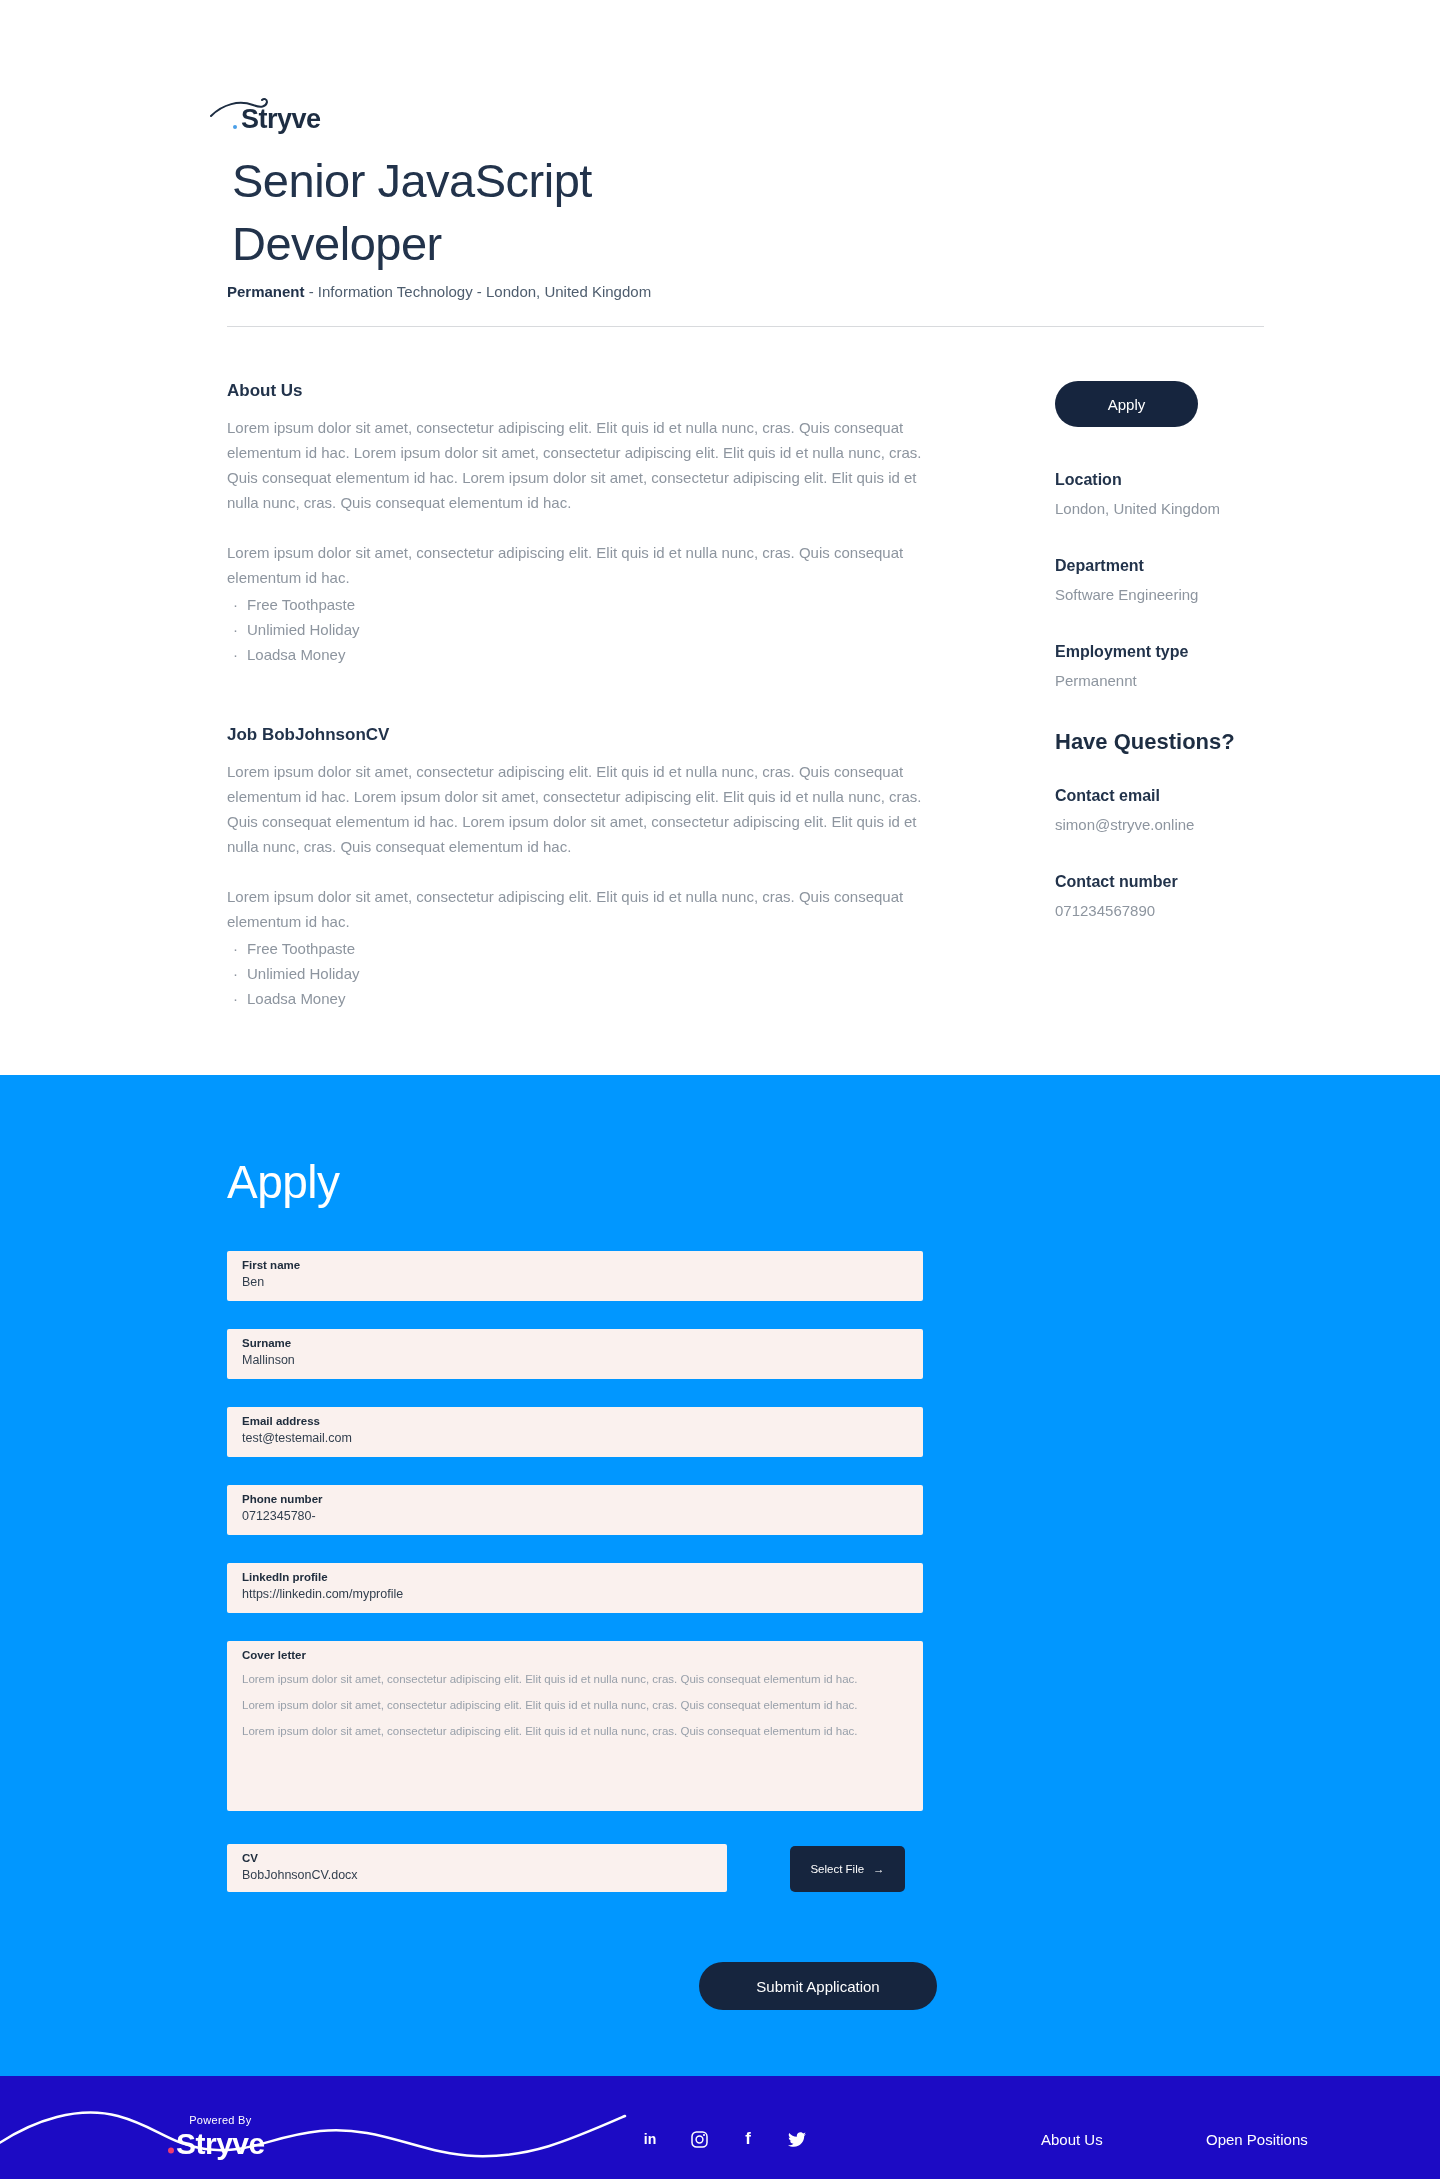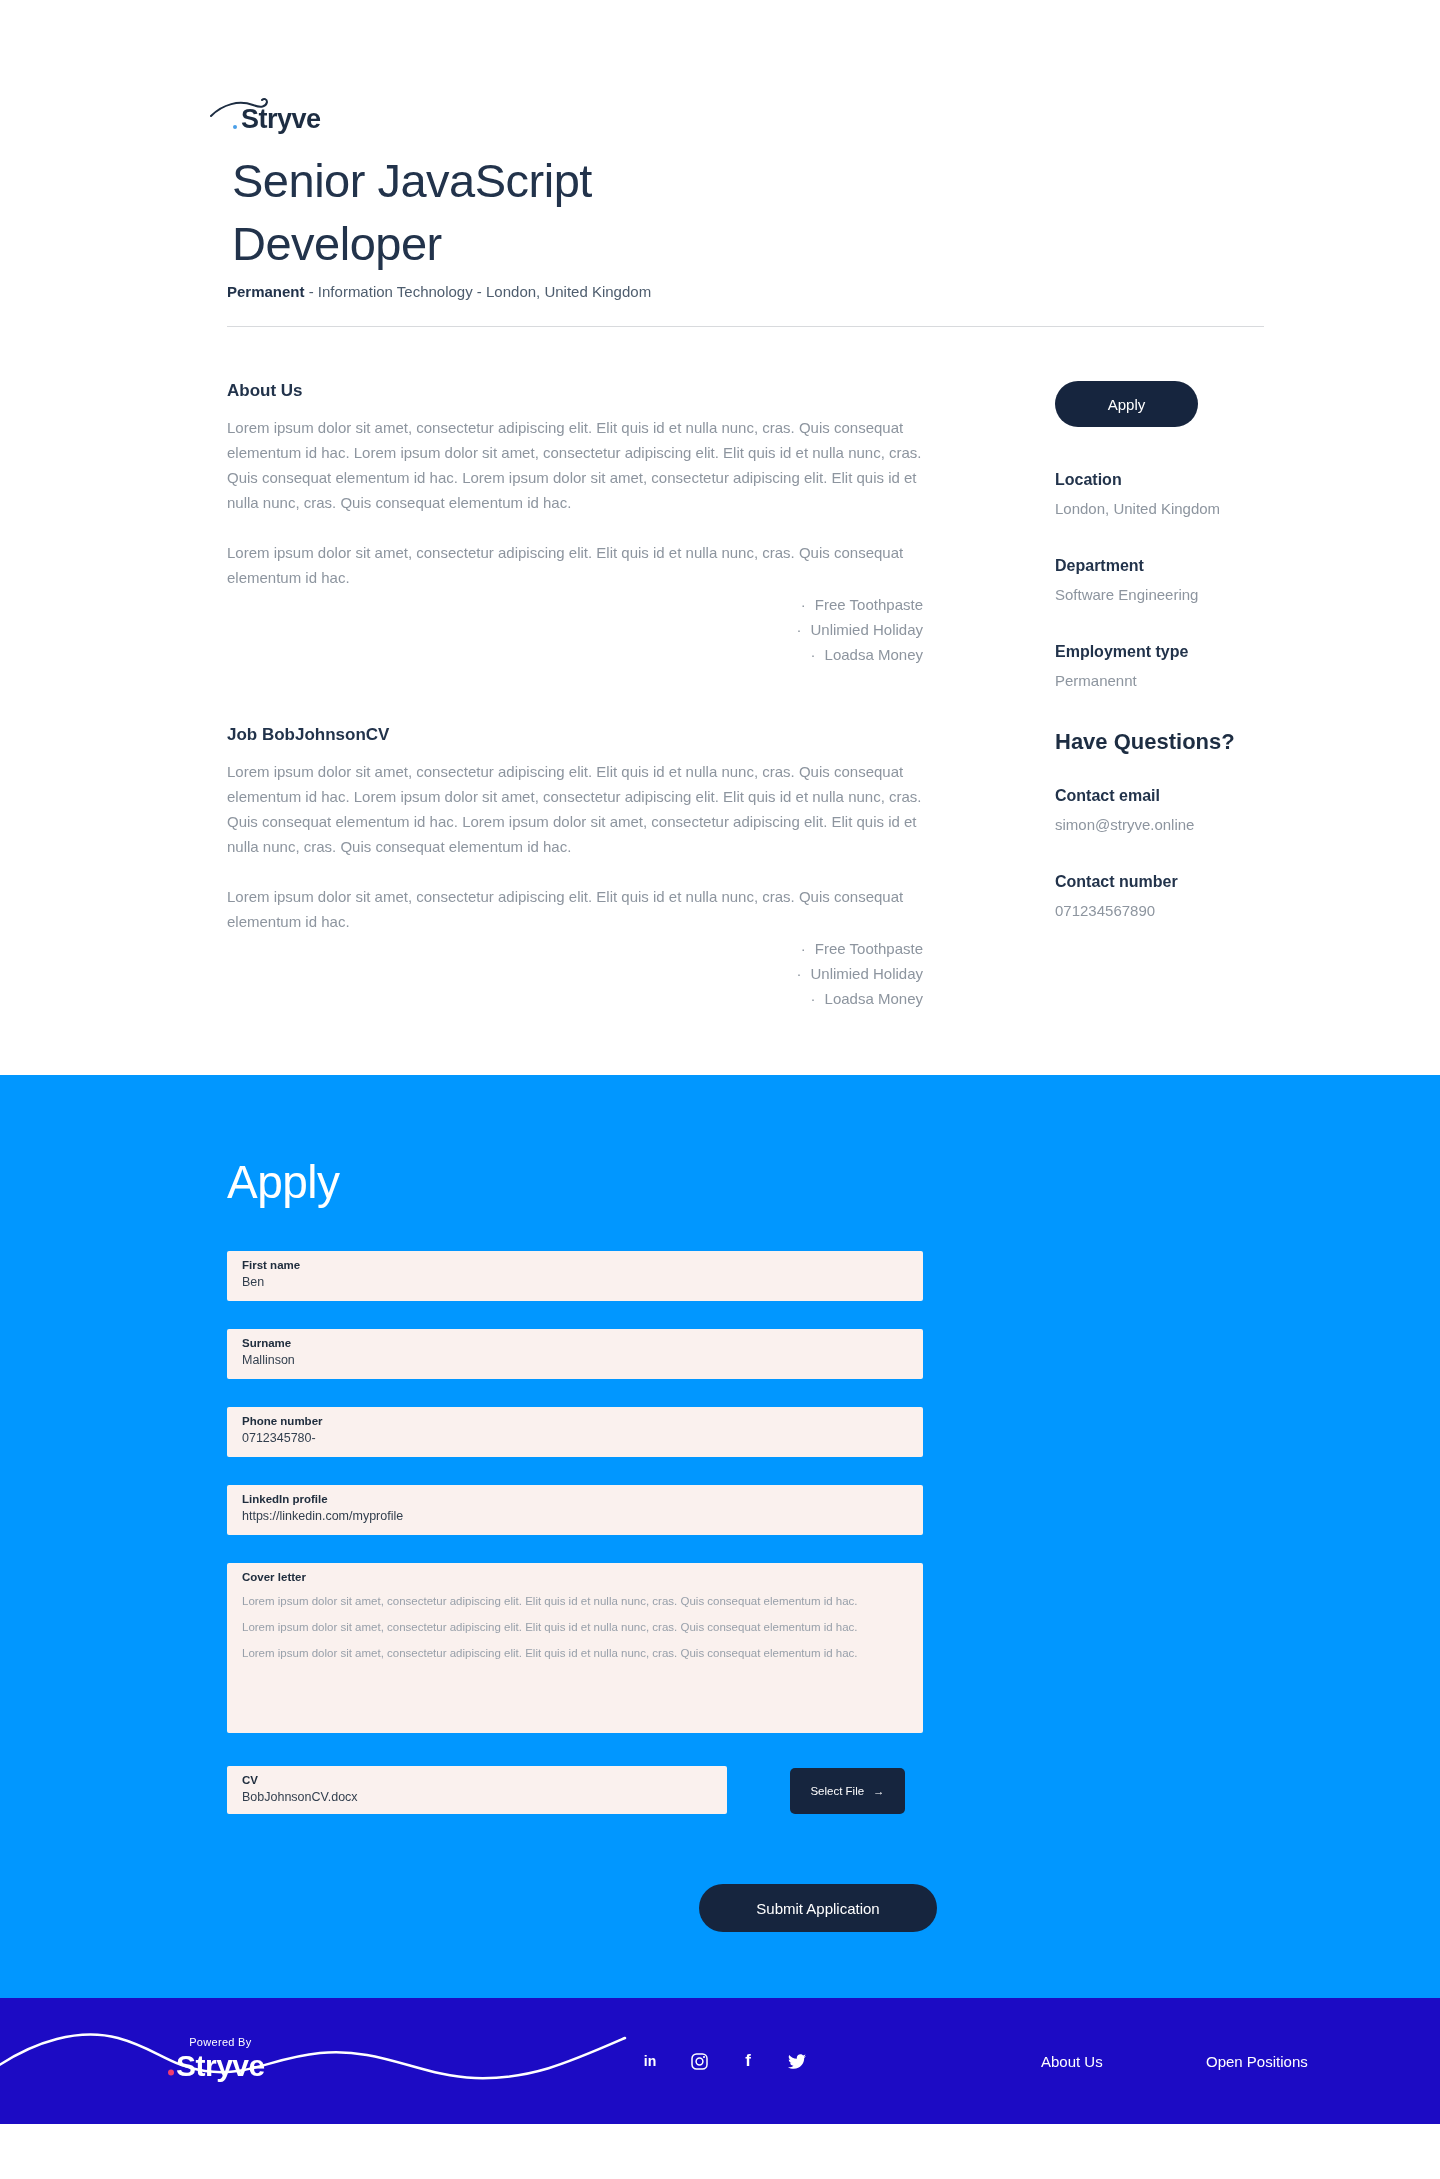--- a/index.html
+++ b/index.html
@@ -28,21 +28,21 @@
   .divider { border:none; border-top:1px solid #d8dadd; margin:0 0 54px; }
 
   
   .main-cols { display:flex; }
   .left-col { width:696px; }
   .right-col { width:209px; margin-left:auto; }
 
   .section-heading { font-size:17px; font-weight:700; color:#22334b; margin:0 0 14px; }
   .body-text { font-size:15px; line-height:25px; color:#8d959f; margin:0 0 25px; }
   .body-text.tight { margin:0 0 2px; }
-  ul.benefits { list-style:none; margin:0 0 0 6px; padding:0;text-align:right; }
+  ul.benefits { list-style:none; margin:0 0 0 6px; padding:0; }
   ul.benefits li { font-size:15px; line-height:25px; color:#8d959f; }
   ul.benefits li::before { content:"·"; margin-right:9px; color:#8d959f; }
   .job-desc-block { margin-top:58px; }
 
   
   .apply-btn {
     display:flex; align-items:center; justify-content:center;
     width:143px; height:46px; border-radius:23px; border:none;
     background:#16253e; color:#ffffff; font-size:15px; cursor:pointer;
     font-family:"Liberation Sans", sans-serif; margin-bottom:44px;
@@ -170,20 +170,24 @@
       <div class="field">
         <div class="field-label">First name</div>
         <div class="field-value">Ben</div>
       </div>
 
       <div class="field">
         <div class="field-label">Surname</div>
         <div class="field-value">Mallinson</div>
       </div>
 
+      <div class="field">
+        <div class="field-label">Email address</div>
+        <div class="field-value">test@testemail.com</div>
+      </div>
 
       <div class="field">
         <div class="field-label">Phone number</div>
         <div class="field-value">0712345780-</div>
       </div>
 
       <div class="field">
         <div class="field-label">LinkedIn profile</div>
         <div class="field-value">https://linkedin.com/myprofile</div>
       </div>

